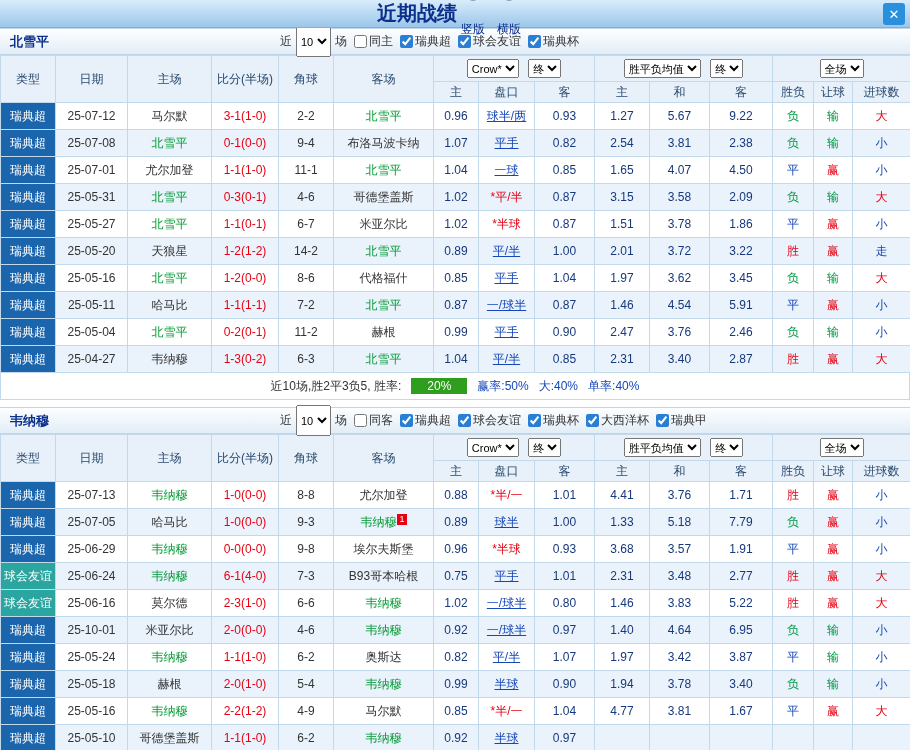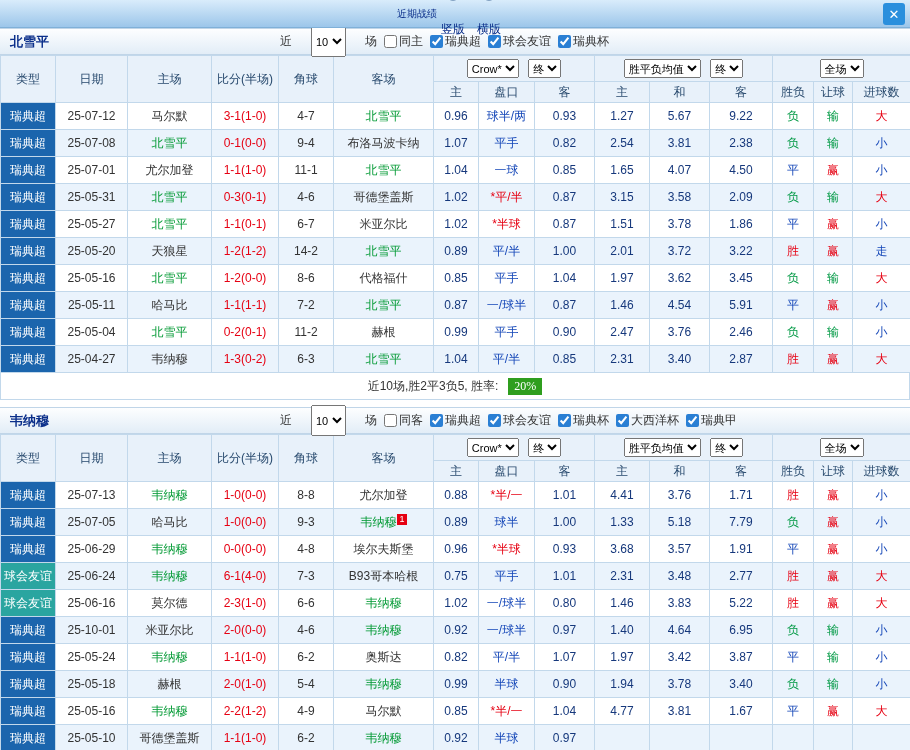--- a/index.html
+++ b/index.html
@@ -9,68 +9,68 @@
   :root{
     --red:#e60012; --blue:#1547b8; --green:#009944;
     --lg-swe:#1b65ad; --lg-fri:#2aa5a0; --hl:#009933;
     --navy:#16387c; --chip:#2f9e1e;
   }
 
   
   .titlebar{ height:28px; background:linear-gradient(#d9ecfb,#9cc6ea);
     border-bottom:1px solid #7fb0d8; position:relative;
     display:flex; align-items:center; justify-content:center; }
-  .tb-title{ color:#0b2f8a; font-weight:normal; font-size:10px; margin-right:4px; }
+  .tb-title{ color:#0b2f8a; font-weight:bold; font-size:20px; margin-right:4px; }
   .radio{ display:flex; align-items:center; gap:20px; color:#0b2f8a; font-size:12px;
     margin-right:12px; cursor:pointer;flex-direction:column; }
   .rdot{ width:12px; height:12px; border-radius:50%; background:#fff;
     border:1px solid #7f9fc0; display:inline-block; position:relative; }
   .rdot.sel::after{ content:''; position:absolute; inset:2px; border-radius:50%; background:#1e7ad4; }
   .close-btn{ position:absolute; right:5px; top:3px; width:22px; height:22px;
     background:#2a8fdd; color:#fff; border-radius:3px; display:flex; align-items:center;
     justify-content:center; font-size:13px; font-weight:bold; cursor:pointer; }
 
   
   .section + .section{ margin-top:7px; }
   .section-title{ height:27px; display:flex; align-items:center;
     background:linear-gradient(#fdfeff,#e2edf7);
     border-top:1px solid #c0d5e8; border-bottom:1px solid #c0d5e8; }
   .team-name{ font-weight:bold; color:#0b2f8a; font-size:13px; padding:0 10px; min-width:130px; }
   .filters{ display:flex; align-items:center; margin-left:150px; color:#333; }
-  .filters select{ height:31px; font-size:11px; margin:0 19px; }
+  .filters select{ height:31px; font-size:11px; margin:0 4px; }
   .filters .cb{ display:flex; align-items:center; cursor:pointer; }
   .filters input[type=checkbox]{ width:13px; height:13px; margin:0 2px 0 7px; accent-color:#2a7fd4; }
 
   
   table{ border-collapse:collapse; width:910px; table-layout:fixed; }
   th,td{ border:1px solid #c2d8eb; text-align:center; overflow:hidden; white-space:nowrap; }
   thead th{ background:#e8f1fa; color:#27496d; font-weight:normal; font-size:12px; }
   tr.h1 th{ height:26px; }
   tr.h2 th{ height:21px; }
   th.grp select{ height:19px; font-size:11px; margin:0 3px; }
   tbody td{ height:27px; font-size:12px; background:#fff; }
   tbody tr:nth-child(even) td{ background:#eaf3fc; }
   td.lg{ color:#fff; }
   td.lg-swe{ background:var(--lg-swe) !important; }
   td.lg-fri{ background:var(--lg-fri) !important; }
   td.score{ color:var(--red); }
   td.odds{ color:var(--navy); }
   td.team.hl{ color:var(--hl); }
-  td.hc-blue{ color:var(--blue); }
+  td.hc-blue{ color:var(--blue);text-decoration:underline; }
   td.hc-red{ color:var(--red); }
   td.res-red{ color:var(--red); }
   td.res-blue{ color:var(--blue); }
   td.res-green{ color:var(--green); }
   .badge{ display:inline-block; background:var(--red); color:#fff; font-size:9px;
     line-height:11px; padding:0 2px; margin-left:1px; vertical-align:top; }
 
   
   .summary{ height:27px; border:1px solid #c2d8eb; border-top:none; background:#fff;
     display:flex; align-items:center; justify-content:center; gap:10px; font-size:12px; }
-  .sum-chip{ background:var(--chip); color:#fff; padding:1px 6px;font-family:Liberation Serif, serif; }
+  .sum-chip{ background:var(--chip); color:#fff; padding:1px 16px; }
   .sum-part{ color:var(--blue); }
 </style>
 </head>
 <body>
 
 <div class="titlebar">
   <span class="tb-title">近期战绩</span>
   <span class="radio">
     <span class="rdot"></span>
     <span>竖版</span>
@@ -161,21 +161,21 @@
           <th>让球</th>
           <th>进球数</th>
         </tr>
       </thead>
       <tbody>
   <tr>
     <td class="lg lg-swe">瑞典超</td>
     <td>25-07-12</td>
     <td class="team">马尔默</td>
     <td class="score">3-1(1-0)</td>
-    <td>4-7</td>
+    <td>2-2</td>
     <td class="team hl">北雪平</td>
     <td class="odds">0.96</td>
     <td class="hc-blue">球半/两</td>
     <td class="odds">0.93</td>
     <td class="odds">1.27</td>
     <td class="odds">5.67</td>
     <td class="odds">9.22</td>
     <td class="res-green">负</td>
     <td class="res-green">输</td>
     <td class="res-red">大</td>
@@ -340,20 +340,25 @@
     <td class="odds">2.87</td>
     <td class="res-red">胜</td>
     <td class="res-red">赢</td>
     <td class="res-red">大</td>
   </tr>
 </tbody>
     </table>
     <div class="summary">
       <span>近10场,胜2平3负5, 胜率:</span>
       <span class="sum-chip">20%</span>
+      <span style="display:flex;gap:10px;">
+          <span class="sum-part">赢率:50%</span>
+          <span class="sum-part">大:40%</span>
+          <span class="sum-part">单率:40%</span>
+        </span>
     </div>
   </div>
 
   <div class="section">
     <div class="section-title">
       <span class="team-name">韦纳穆</span>
       <div class="filters">
         <span>近</span>
         <select><option>10</option></select>
         <span>场</span>
@@ -470,21 +475,21 @@
     <td class="res-green">负</td>
     <td class="res-red">赢</td>
     <td class="res-blue">小</td>
   </tr>
 
   <tr>
     <td class="lg lg-swe">瑞典超</td>
     <td>25-06-29</td>
     <td class="team hl">韦纳穆</td>
     <td class="score">0-0(0-0)</td>
-    <td>4-8</td>
+    <td>9-8</td>
     <td class="team">埃尔夫斯堡</td>
     <td class="odds">0.96</td>
     <td class="hc-red">*半球</td>
     <td class="odds">0.93</td>
     <td class="odds">3.68</td>
     <td class="odds">3.57</td>
     <td class="odds">1.91</td>
     <td class="res-blue">平</td>
     <td class="res-red">赢</td>
     <td class="res-blue">小</td>

